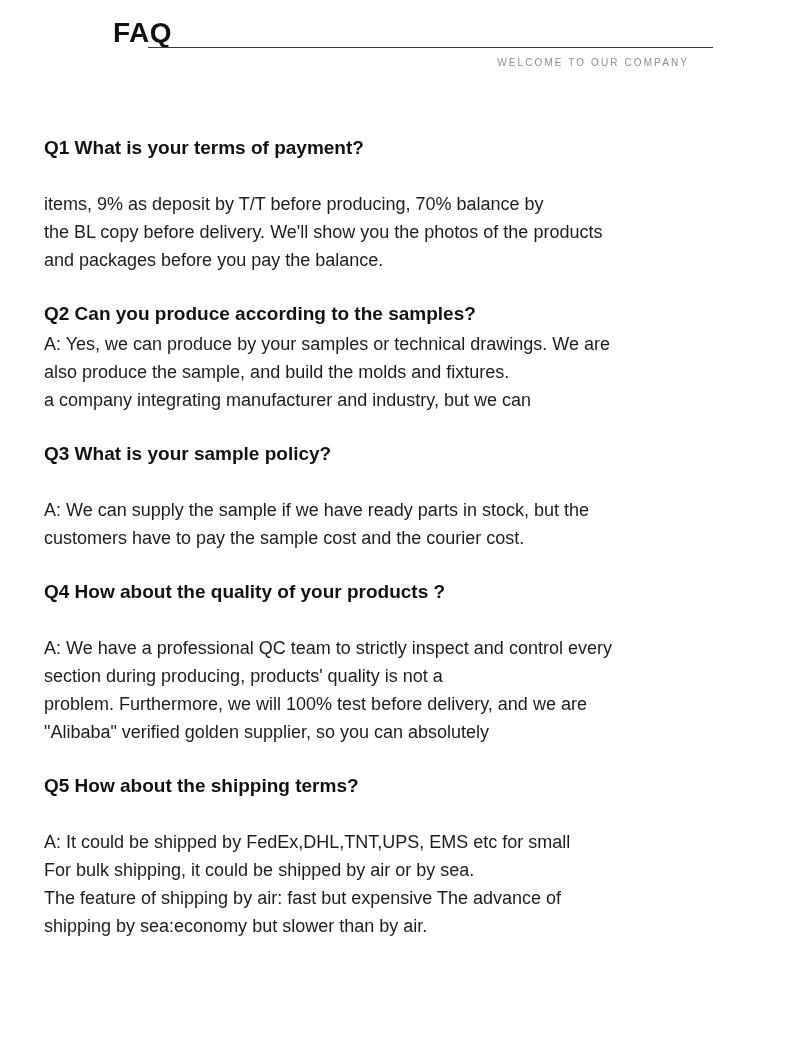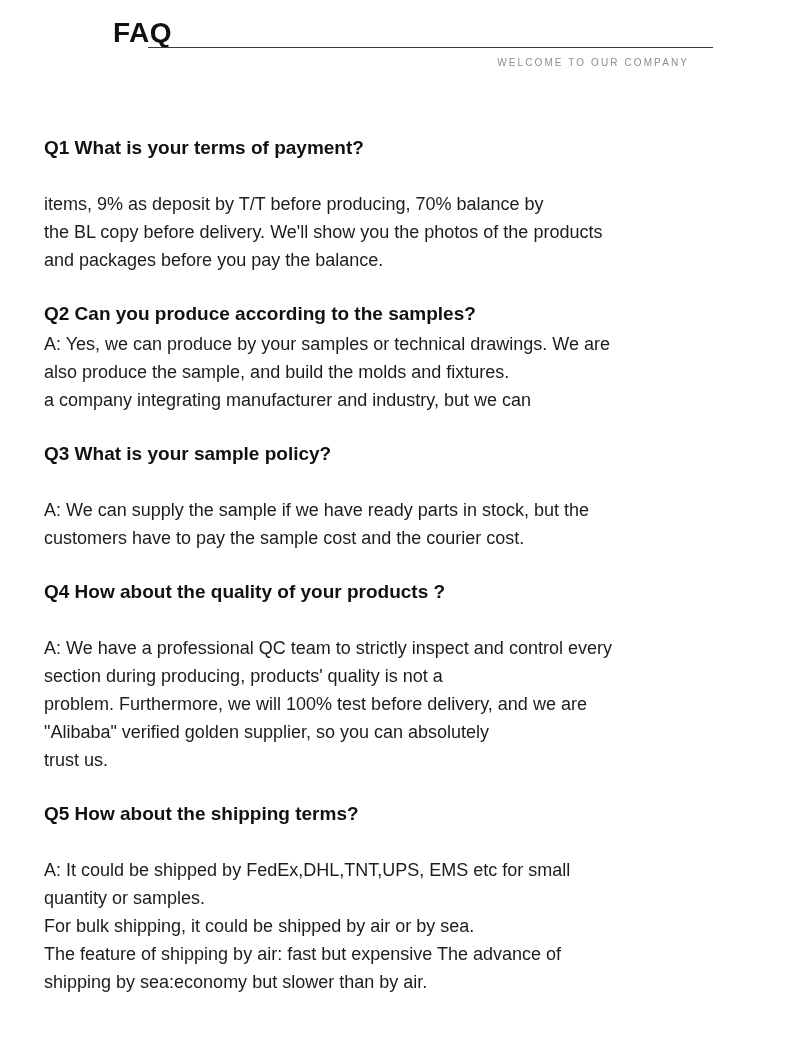--- a/index.html
+++ b/index.html
@@ -136,32 +136,30 @@
     <div class="gap-md"></div>
 
     <div class="qa-block">
       <p class="q">Q4 How about the quality of your products ?</p>
       <div class="gap-lg"></div>
       <p class="a">
         <span class="line">A: We have a professional QC team to strictly inspect and control every</span>
         <span class="line">section during producing, products' quality is not a</span>
         <span class="line">problem. Furthermore, we will 100% test before delivery, and we are</span>
         <span class="line">"Alibaba" verified golden supplier, so you can absolutely</span>
-        <span class="line">trust us.</span>
       </p>
     </div>
 
     <div class="gap-md"></div>
 
     <div class="qa-block">
       <p class="q">Q5 How about the shipping terms?</p>
       <div class="gap-lg"></div>
       <p class="a">
         <span class="line">A: It could be shipped by FedEx,DHL,TNT,UPS, EMS etc for small</span>
-        <span class="line">quantity or samples.</span>
         <span class="line">For bulk shipping, it could be shipped by air or by sea.</span>
         <span class="line">The feature of shipping by air: fast but expensive The advance of</span>
         <span class="line">shipping by sea:economy but slower than by air.</span>
       </p>
     </div>
 
   </div>
 </div>
 
 </body></html>

